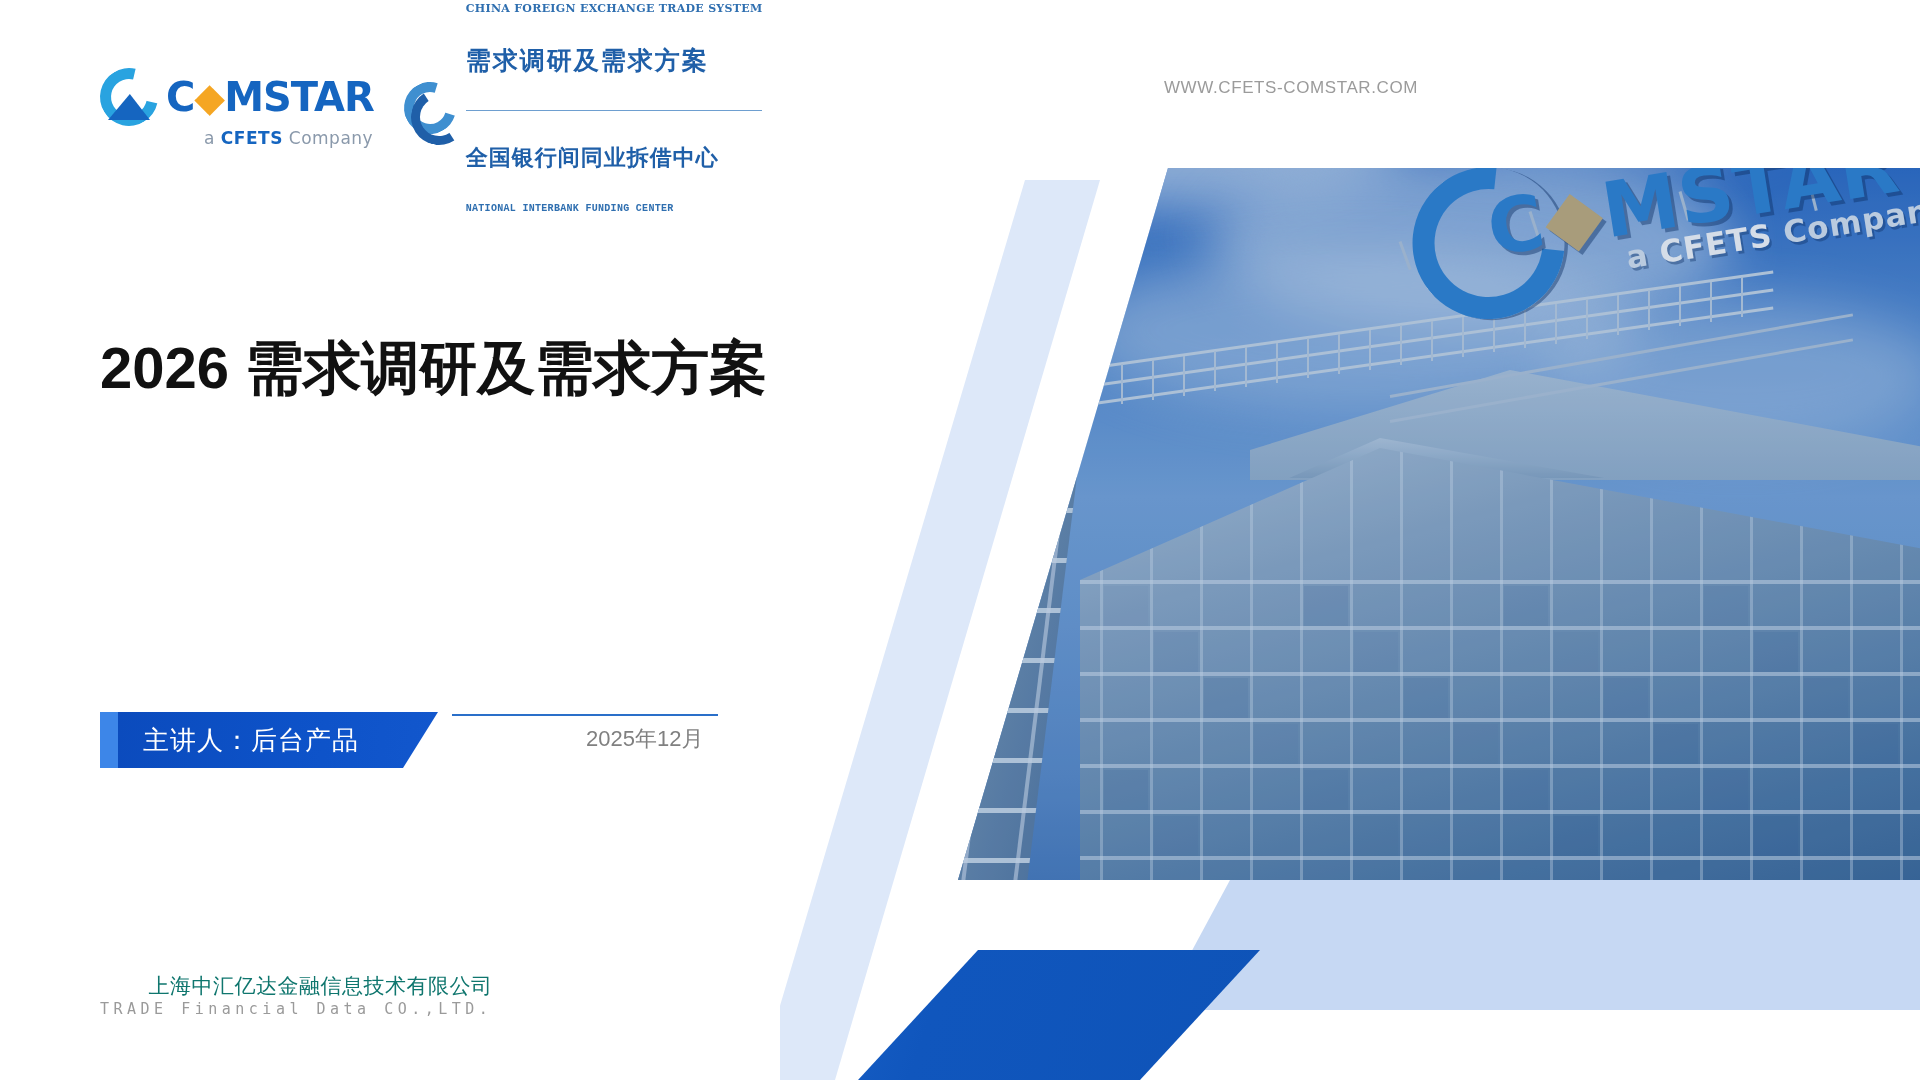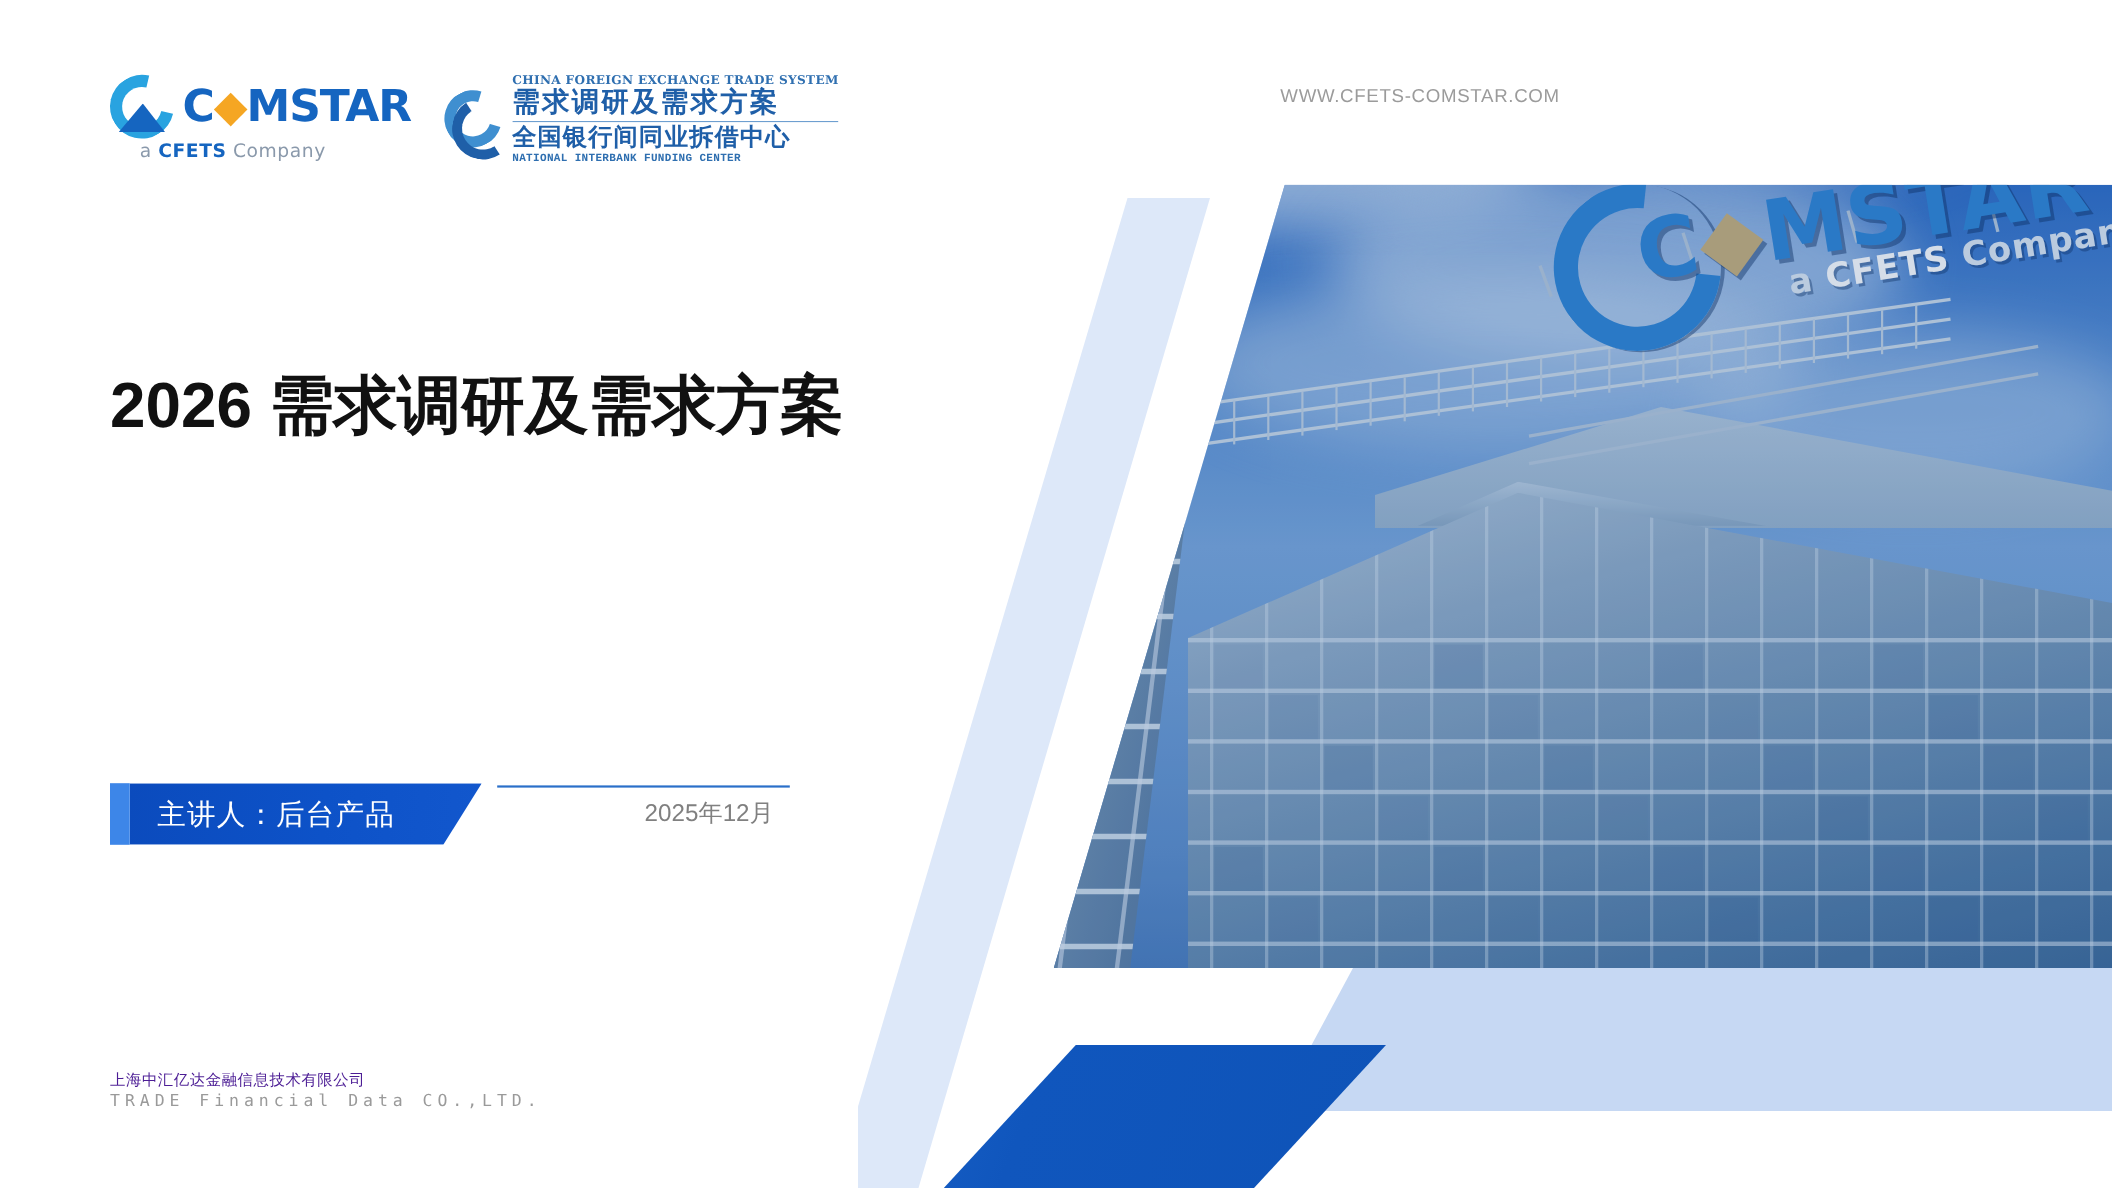--- a/index.html
+++ b/index.html
@@ -144,39 +144,39 @@
     background:#1565c0;
     clip-path:polygon(0 100%, 52% 0, 100% 100%);
   }
   .cl-word{
     font-family:"DejaVu Sans",sans-serif;
     font-size:40px;font-weight:700;letter-spacing:-1px;color:#1565c0;
     line-height:1;white-space:nowrap;
   }
   .cl-word .o{color:#f5a623;}
   .cl-sub{
-    margin-left:27px;
+    margin-left:104px;
     font-family:"DejaVu Sans",sans-serif;
     font-size:17px;letter-spacing:.5px;color:#8a99ab;white-space:nowrap;
   }
   .cl-sub b{color:#1565c0;font-weight:700;}
 
   .cfets-logo{display:flex;align-items:center;gap:10px;}
   .cf-mark{position:relative;width:52px;height:52px;}
   .cf-mark .o1{
     position:absolute;inset:0;border-radius:50%;
     border:10px solid #3f8fd0;border-right-color:transparent;
     transform:rotate(-28deg);
   }
   .cf-mark .o2{
     position:absolute;left:7px;top:7px;width:38px;height:38px;border-radius:50%;
     border:9px solid #1f5fa8;border-top-color:transparent;border-right-color:transparent;
     transform:rotate(12deg);
   }
-  .cf-text{display:flex;flex-direction:column;align-items:flex-start;}
+  .cf-text{display:flex;flex-direction:column;align-items:flex-start;gap:32px;}
   .cf-en1{font-family:"DejaVu Serif",serif;font-size:11px;font-weight:700;letter-spacing:.3px;color:#2f6fb0;white-space:nowrap;}
   .cf-cn1{font-family:"DejaVu Serif",serif;font-size:25px;font-weight:700;letter-spacing:2px;color:#1f5fa8;white-space:nowrap;line-height:1.15;}
   .cf-rule{width:100%;height:1.5px;background:#6e9fd0;margin:2px 0 2px;}
   .cf-cn2{font-family:"DejaVu Serif",serif;font-size:22px;font-weight:700;letter-spacing:1px;color:#1f5fa8;white-space:nowrap;line-height:1.15;}
   .cf-en2{font-family:Liberation Mono, monospace;font-size:10px;font-weight:700;letter-spacing:.3px;color:#2f6fb0;white-space:nowrap;}
 
   .site-url{
     position:absolute;right:502px;top:78px;
     font-size:17px;letter-spacing:.6px;color:#9b9b9b;white-space:nowrap;
   }
@@ -197,21 +197,21 @@
   .speaker-text{
     margin-left:25px;color:#fff;font-size:26px;font-weight:500;letter-spacing:1px;white-space:nowrap;
   }
   .date-rule{position:absolute;left:352px;top:2px;width:266px;height:1.5px;background:#2a6fc9;}
   .date-text{
     position:absolute;left:486px;top:12px;
     font-size:22px;color:#808080;white-space:nowrap;
   }
 
   .footer{position:absolute;left:100px;top:972px;}
-  .footer-cn{font-size:14px;color:#4c1d95;letter-spacing:.5px;white-space:nowrap;line-height:1.35;}
+  .footer-cn{font-size:21px;color:#0f766e;letter-spacing:.5px;white-space:nowrap;line-height:1.35;text-align:right;}
   .footer-en{
     font-family:"DejaVu Sans Mono","Liberation Mono",monospace;
     font-size:15px;color:#9a9a9a;letter-spacing:4.5px;white-space:nowrap;
   }
 </style>
 </head>
 <body>
 
 <div class="slide">
 

